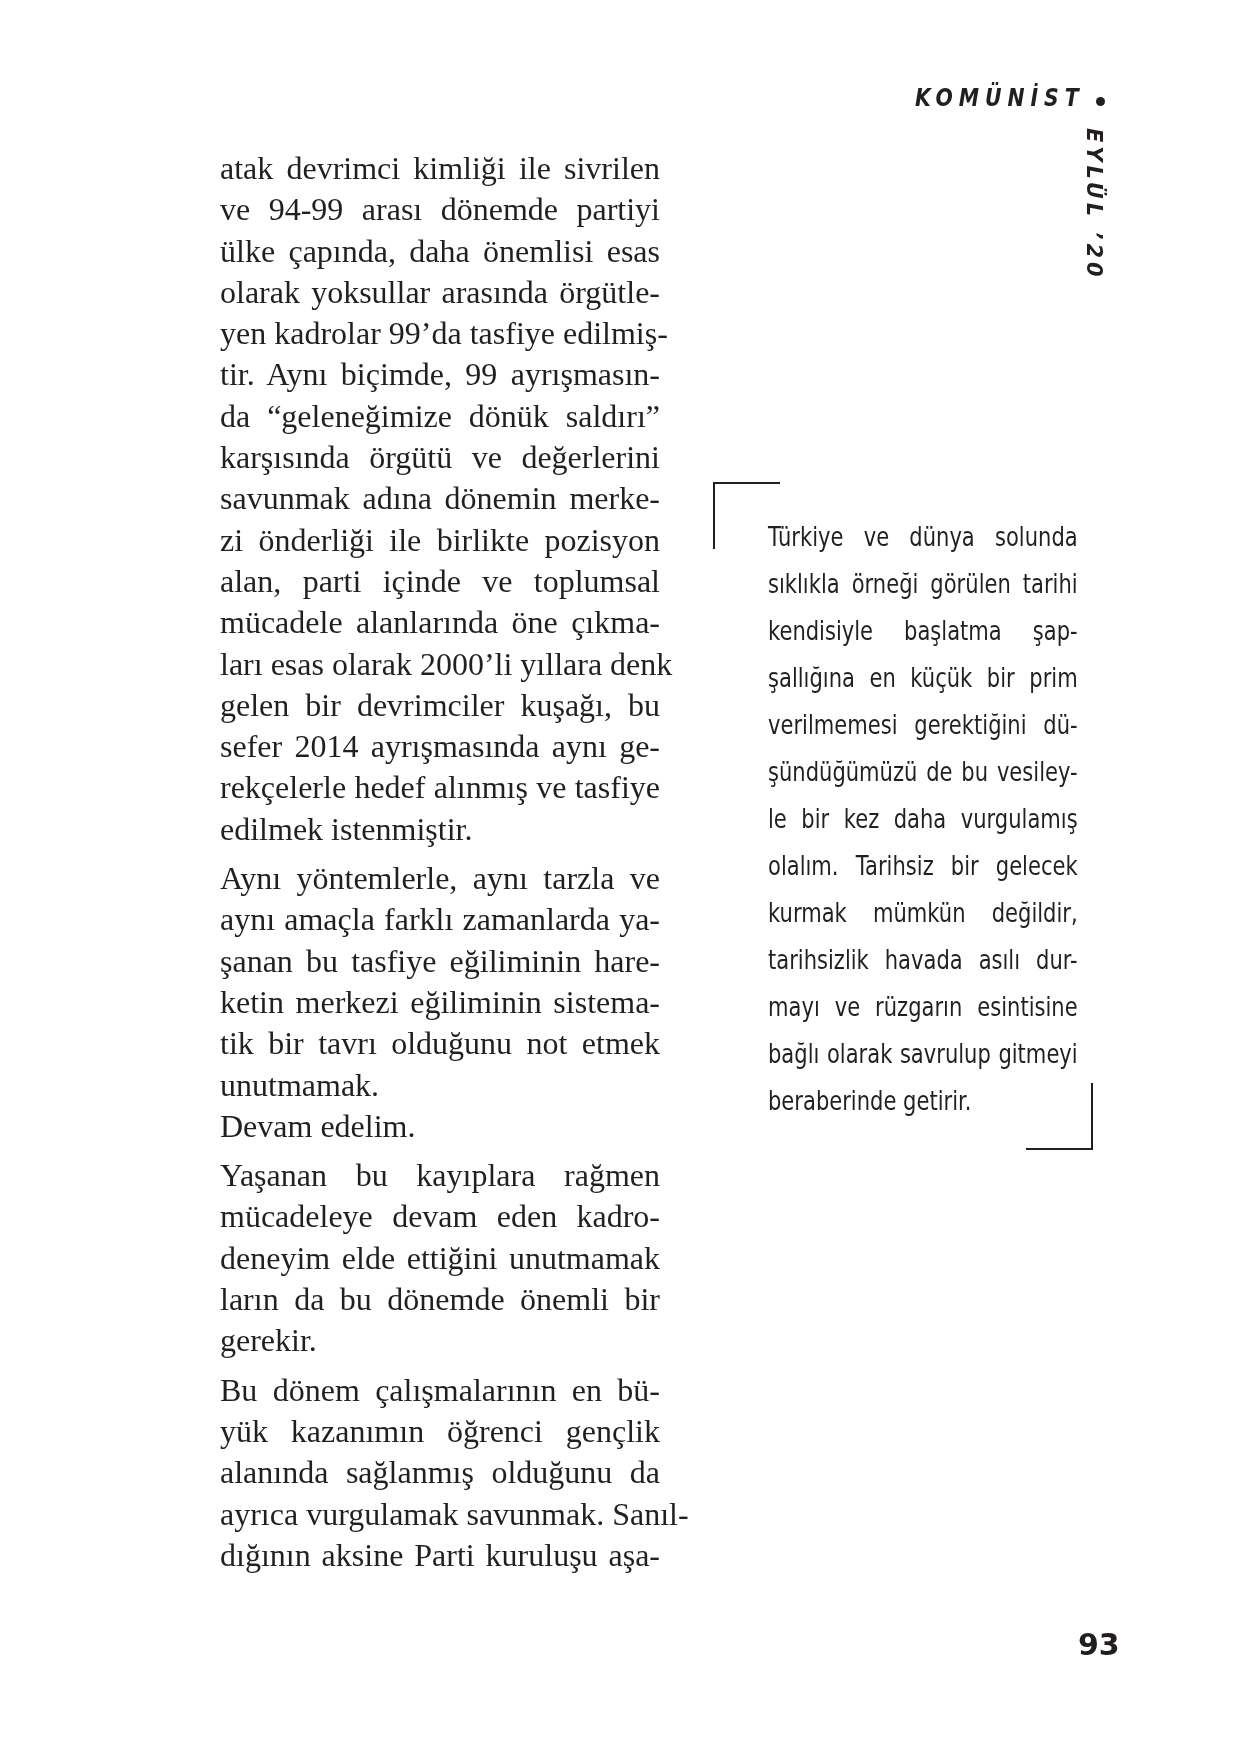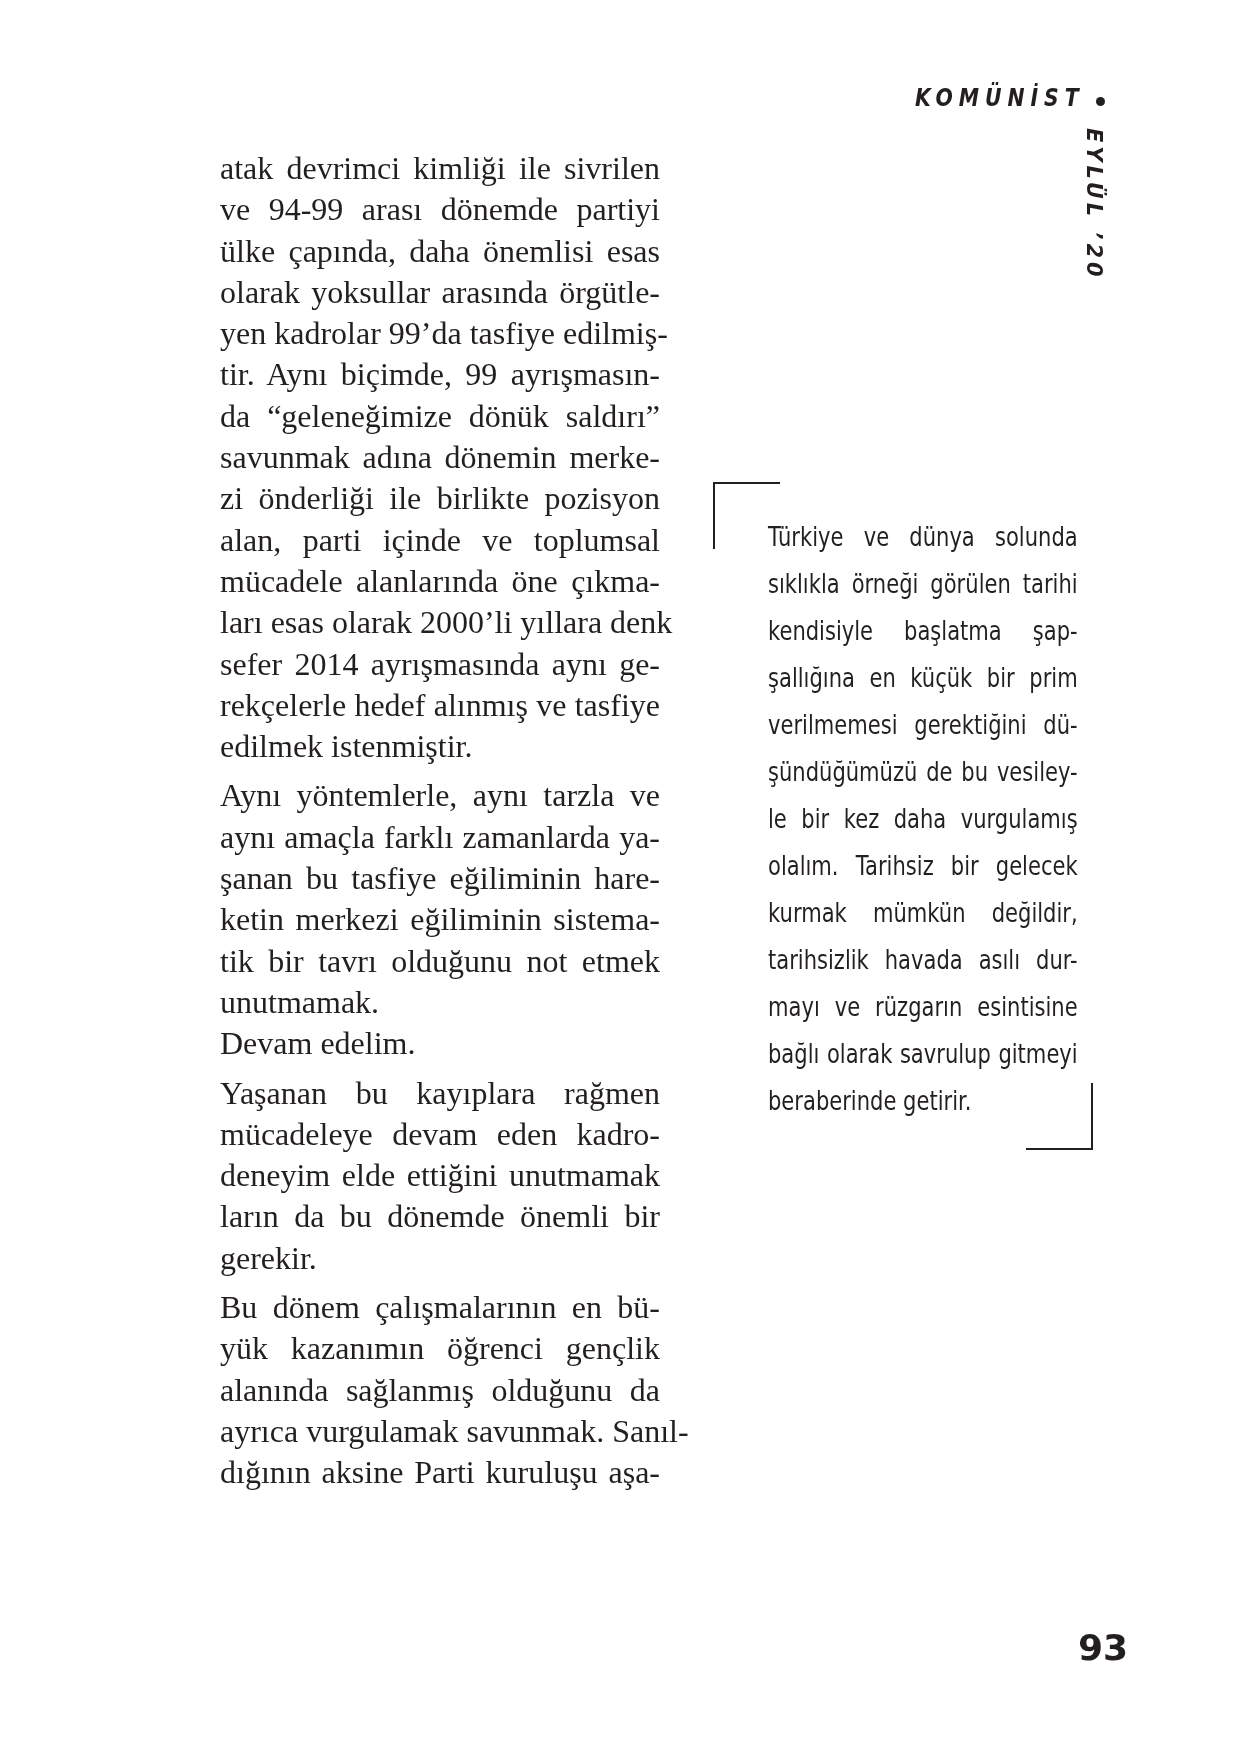--- a/index.html
+++ b/index.html
@@ -40,44 +40,46 @@
     font-family: "DejaVu Sans", sans-serif; font-size: 27px; color: #231f20;
   }
   .quote-text .qline {
     height: 47px; line-height: 47px; white-space: nowrap;
     text-align: justify; text-align-last: justify;
     transform: scaleX(0.78); transform-origin: left center; width: 397px;
   }
   .quote-text .qline.last { text-align-last: left; }
   .page-number {
     position: absolute; left: 1078px; top: 1627px;
-    font-family: "DejaVu Sans", sans-serif; font-weight: bold; font-size: 36px; color: #231f20;
+    font-family: "DejaVu Sans", sans-serif; font-weight: bold; font-size: 30px; color: #231f20;
   }
 </style>
 </head>
 <body>
 
 <div class="header-title">KOMÜNİST</div>
 <div class="header-dot"></div>
 <div class="header-date">EYLÜL ’20</div>
 
 <div class="body-col">
   <div>
     <div class="line">atak devrimci kimliği ile sivrilen</div>
     <div class="line">ve 94-99 arası dönemde partiyi</div>
     <div class="line">ülke çapında, daha önemlisi esas</div>
     <div class="line">olarak yoksullar arasında örgütle-</div>
     <div class="line">yen kadrolar 99’da tasfiye edilmiş-</div>
     <div class="line">tir. Aynı biçimde, 99 ayrışmasın-</div>
     <div class="line">da “geleneğimize dönük saldırı”</div>
+    <div class="line">karşısında örgütü ve değerlerini</div>
     <div class="line">savunmak adına dönemin merke-</div>
     <div class="line">zi önderliği ile birlikte pozisyon</div>
     <div class="line">alan, parti içinde ve toplumsal</div>
     <div class="line">mücadele alanlarında öne çıkma-</div>
     <div class="line">ları esas olarak 2000’li yıllara denk</div>
+    <div class="line">gelen bir devrimciler kuşağı, bu</div>
     <div class="line">sefer 2014 ayrışmasında aynı ge-</div>
     <div class="line">rekçelerle hedef alınmış ve tasfiye</div>
     <div class="line last">edilmek istenmiştir.</div>
   </div>
   <div class="gap"></div>
   <div>
     <div class="line">Aynı yöntemlerle, aynı tarzla ve</div>
     <div class="line">aynı amaçla farklı zamanlarda ya-</div>
     <div class="line">şanan bu tasfiye eğiliminin hare-</div>
     <div class="line">ketin merkezi eğiliminin sistema-</div>

